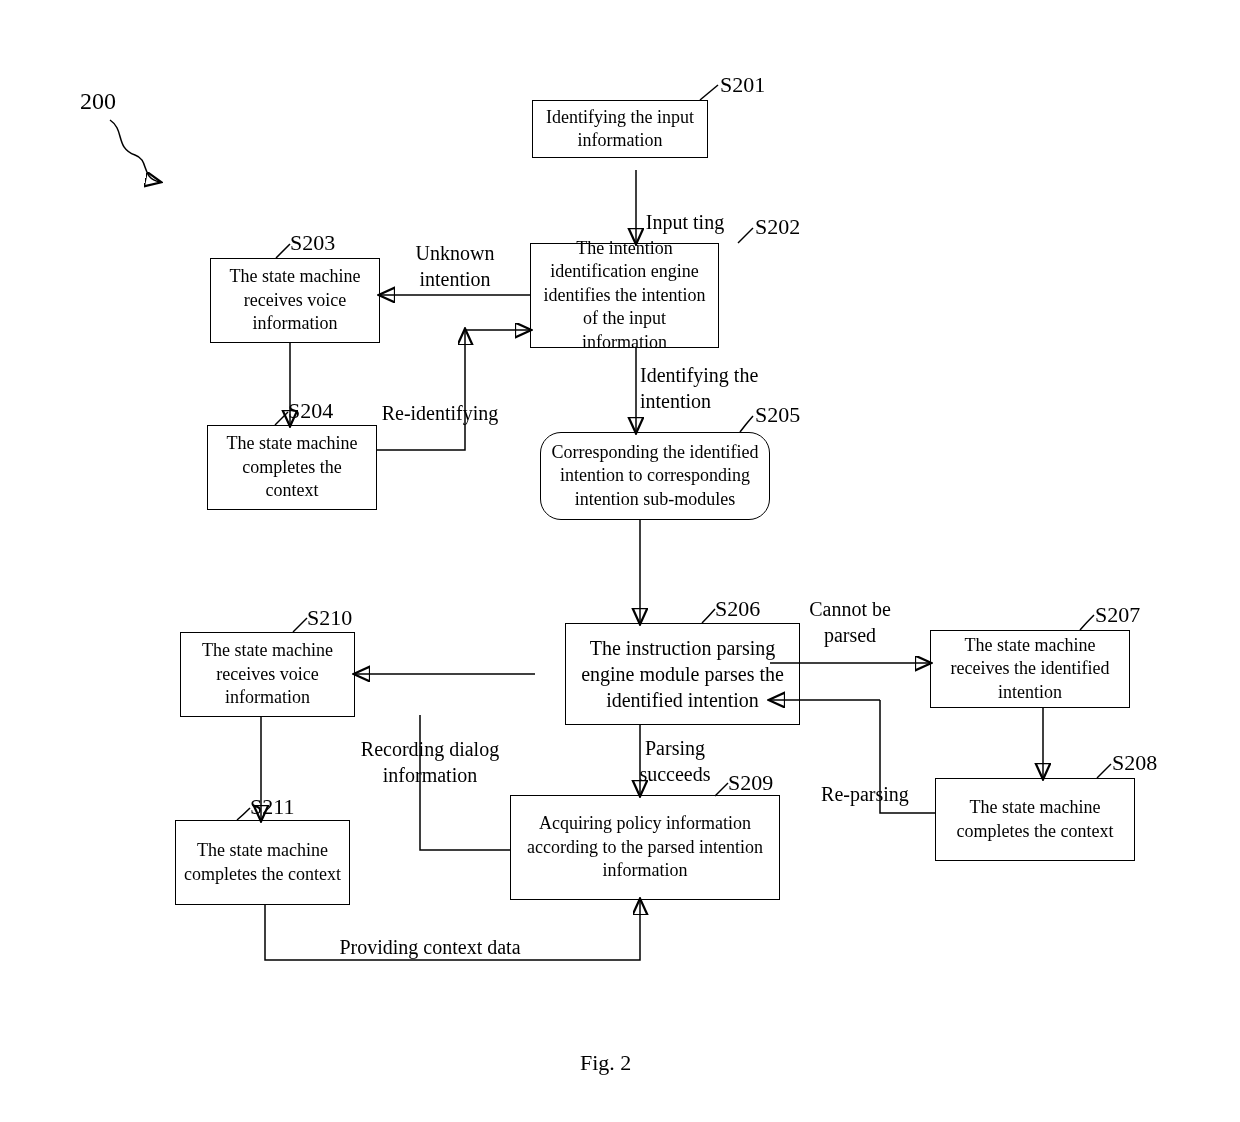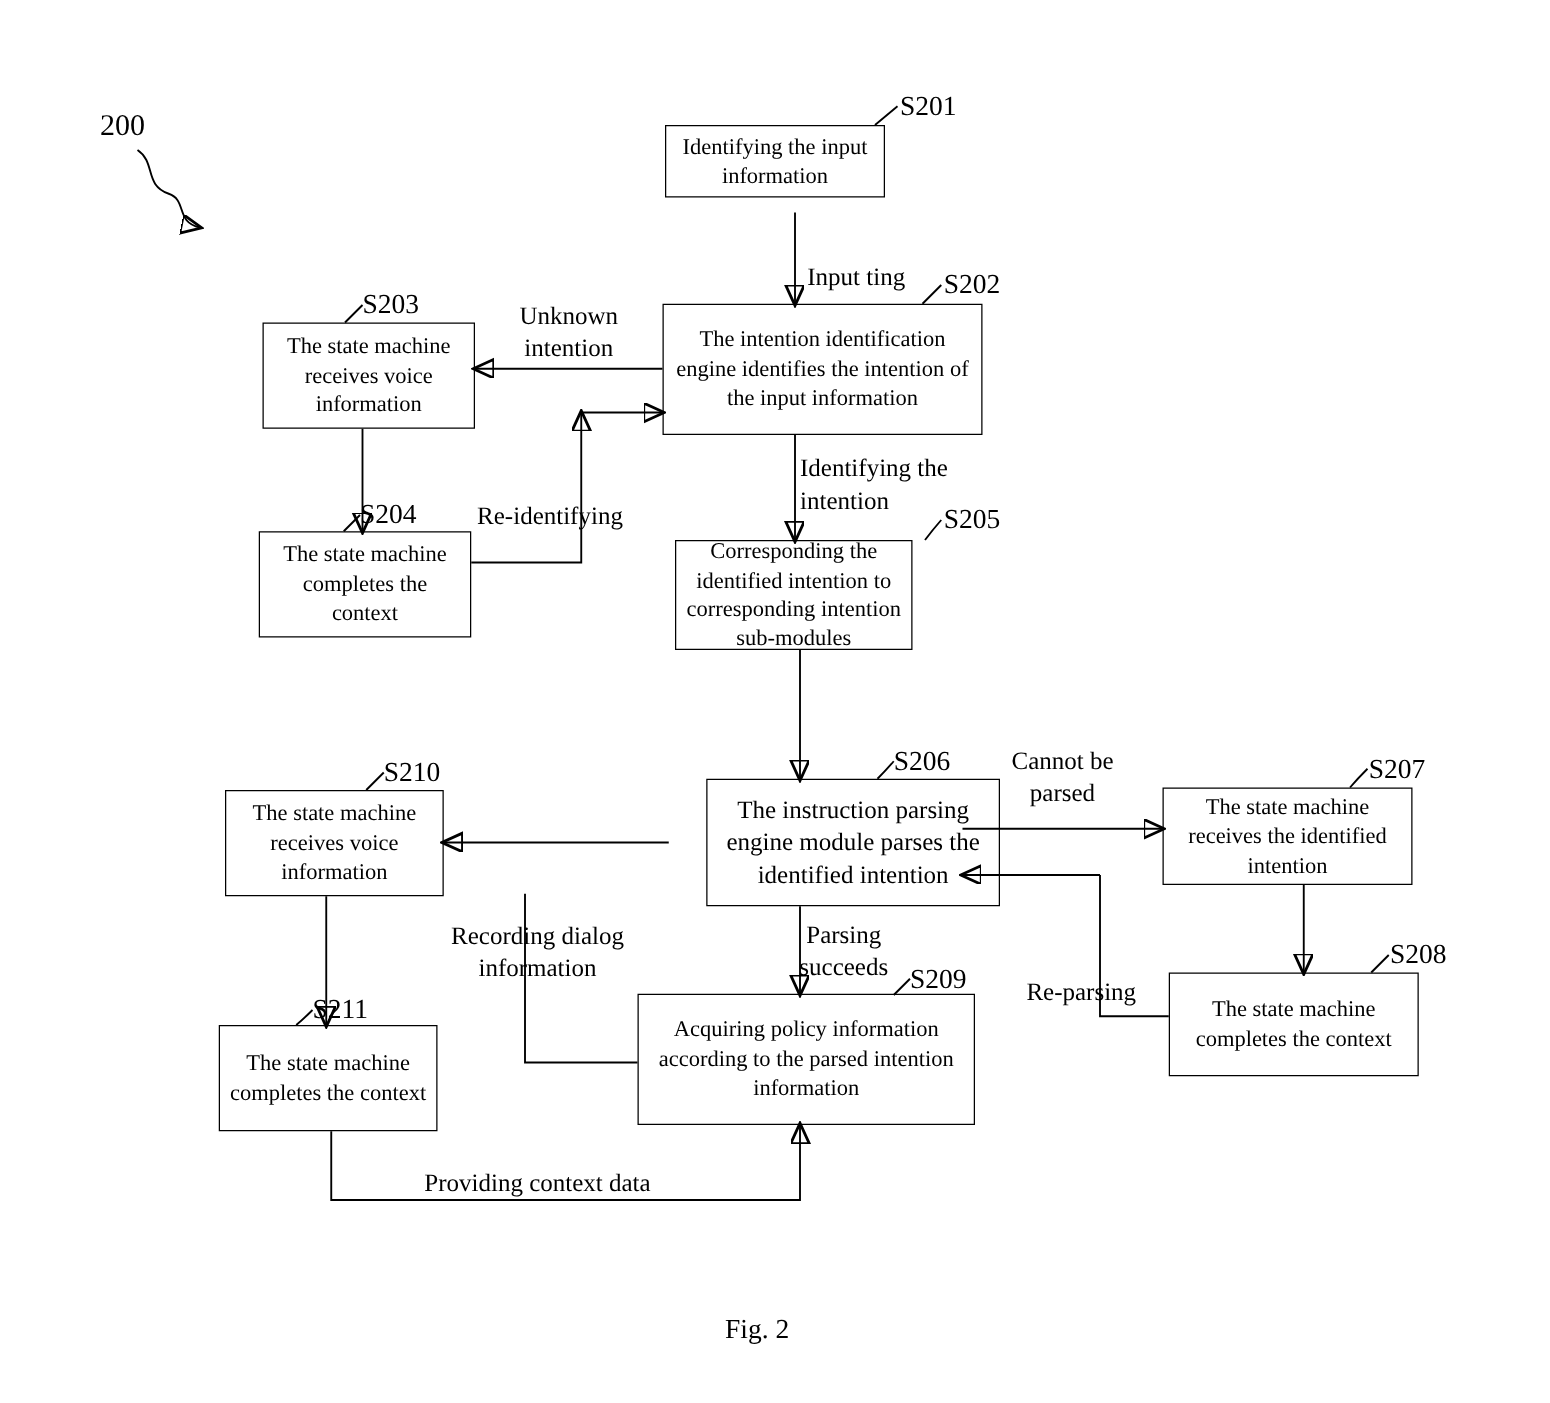--- a/index.html
+++ b/index.html
@@ -54,36 +54,36 @@
 </head>
 <body>
 
 <div class="lbl" style="left:80px; top:88px; font-size:24px;">200</div>
 
 <div class="box" style="left:532px; top:100px; width:176px; height:58px;">
   <span>Identifying the input information</span>
 </div>
 <div class="lbl" style="left:720px; top:72px;">S201</div>
 
-<div class="box" style="left:530px; top:243px; width:256px; height:105px;">
+<div class="box" style="left:530px; top:243px; width:189px; height:105px;">
   <span>The intention identification engine identifies the intention of the input information</span>
 </div>
 <div class="lbl" style="left:755px; top:214px;">S202</div>
 
 <div class="box" style="left:210px; top:258px; width:170px; height:85px;">
   <span>The state machine receives voice information</span>
 </div>
 <div class="lbl" style="left:290px; top:230px;">S203</div>
 
 <div class="box" style="left:207px; top:425px; width:170px; height:85px;">
   <span>The state machine completes the context</span>
 </div>
 <div class="lbl" style="left:288px; top:398px;">S204</div>
 
-<div class="box" style="left:540px; top:432px; width:190px; height:88px;">
+<div class="box" style="left:540px; top:432px; width:230px; height:88px;border-radius:21px;">
   <span>Corresponding the identified intention to corresponding intention sub-modules</span>
 </div>
 <div class="lbl" style="left:755px; top:402px;">S205</div>
 
 <div class="box" style="left:535px; top:623px; width:235px; height:102px; font-size:20px;margin-left:30px;">
   <span>The instruction parsing engine module parses the identified intention</span>
 </div>
 <div class="lbl" style="left:715px; top:596px;">S206</div>
 
 <div class="box" style="left:930px; top:630px; width:200px; height:78px;">

